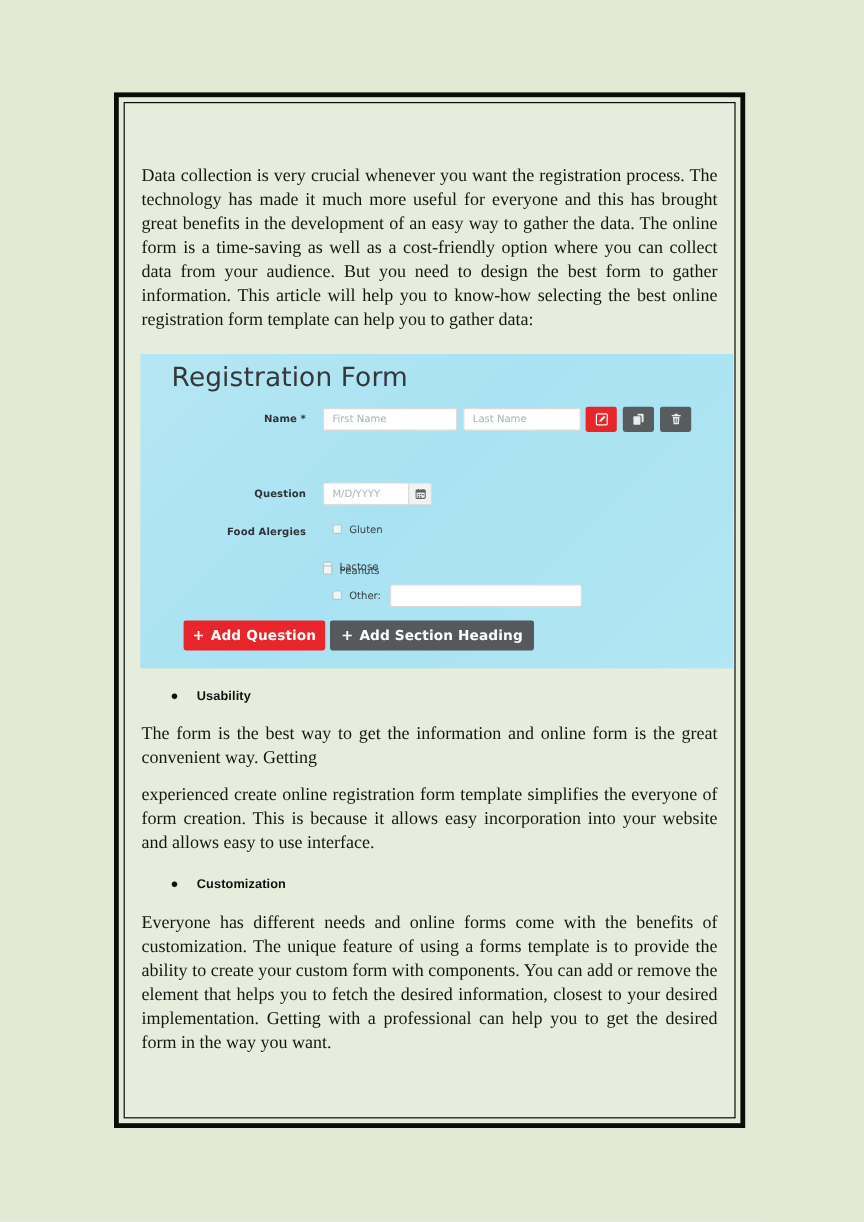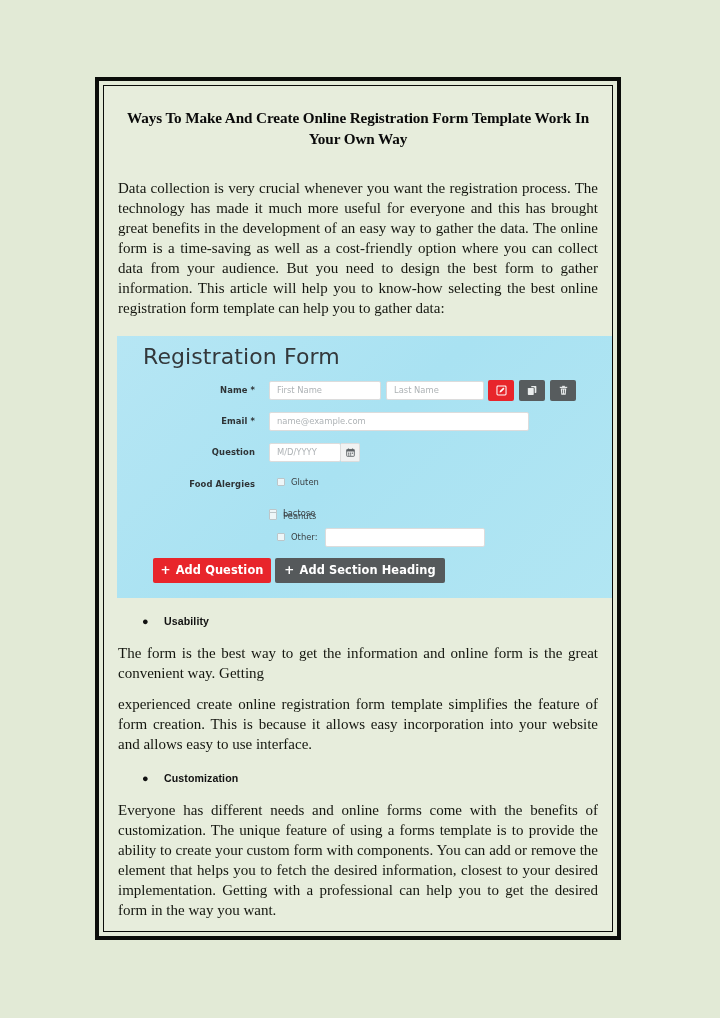--- a/index.html
+++ b/index.html
@@ -95,21 +95,20 @@
 
   
   .form-shot {
     position: relative;
     width: 494px;
     height: 262px;
     margin: 0 auto;
     background: linear-gradient(135deg, #b6e6f4 0%, #a9e2f2 45%, #b2e6f3 100%);
     overflow: hidden;
     font-family: "DejaVu Sans", sans-serif;
-    padding-left: 31px;
   }
   .form-title {
     position: absolute;
     left: 26px;
     top: 8px;
     font-family: "DejaVu Sans", sans-serif;
     font-size: 22px;
     font-weight: 400;
     color: #33383b;
     letter-spacing: 0.1px;
@@ -195,21 +194,20 @@
   }
   .icon-svg { display: block; }
 </style>
 </head>
 <body>
 
 <div class="page-frame">
   <div class="page-frame-inner">
     <div class="page-content">
 
-      <h1 class="doc-title">Ways To Make And Create Online Registration Form Template Work In Your Own Way</h1>
 
       <div class="gap-lg"></div>
 
       <p class="para">Data collection is very crucial whenever you want the registration process. The technology has made it much more useful for everyone and this has brought great benefits in the development of an easy way to gather the data. The online form is a time-saving as well as a cost-friendly option where you can collect data from your audience. But you need to design the best form to gather information. This article will help you to know-how selecting the best online registration form template can help you to gather data:</p>
 
       <div class="gap-md"></div>
 
       <div class="form-shot">
 
         <div class="form-title">Registration Form</div>
@@ -235,24 +233,20 @@
             <svg class="icon-svg" width="11" height="11" viewBox="0 0 16 16">
               <rect x="6" y="1.2" width="4" height="1.6" fill="#e9ecec"></rect>
               <rect x="2.6" y="2.6" width="10.8" height="1.7" fill="#e9ecec"></rect>
               <path d="M4 5 h8 l-0.8 9 h-6.4 z" fill="#e9ecec"></path>
               <rect x="6.2" y="6.6" width="1.1" height="5.6" fill="#575c5e"></rect>
               <rect x="8.7" y="6.6" width="1.1" height="5.6" fill="#575c5e"></rect>
             </svg>
           </div>
         </div>
 
-        <div class="frow" style="left:26px; top:76px; width:460px;">
-          <div class="flabel" style="width:112px;">Email *</div>
-          <div class="finput" style="width:260px; margin-left:14px;">name@example.com</div>
-        </div>
 
         <div class="frow" style="left:26px; top:107px; width:460px;">
           <div class="flabel" style="width:112px;">Question</div>
           <div class="finput" style="width:72px; margin-left:14px;">M/D/YYYY</div>
           <div style="width:19px; height:19px; background:#f1f2f2; border:1px solid #dcdcdc; border-left:none; border-radius:0 2px 2px 0; display:flex; align-items:center; justify-content:center; box-sizing:border-box;">
             <svg class="icon-svg" width="9" height="9" viewBox="0 0 16 16">
               <rect x="1.2" y="2.6" width="13.6" height="12.2" rx="1.2" fill="none" stroke="#5c6164" stroke-width="1.6"></rect>
               <rect x="1.2" y="2.6" width="13.6" height="3.6" fill="#5c6164"></rect>
               <rect x="3.8" y="0.8" width="1.6" height="3" fill="#5c6164"></rect>
               <rect x="10.6" y="0.8" width="1.6" height="3" fill="#5c6164"></rect>
@@ -302,21 +296,21 @@
         <span class="bullet-dot">●</span>
         <span class="bullet-label">Usability</span>
       </div>
 
       <div class="gap-md"></div>
 
       <p class="para">The form is the best way to get the information and online form is the great convenient way. Getting</p>
 
       <div class="gap-sm"></div>
 
-      <p class="para">experienced create online registration form template simplifies the feature of form creation. This is because it allows easy incorporation into your website and allows easy to use interface.</p>
+      <p class="para">experienced create online registration form template simplifies the everyone of form creation. This is because it allows easy incorporation into your website and allows easy to use interface.</p>
 
       <div class="gap-md"></div>
 
       <div class="bullet-row">
         <span class="bullet-dot">●</span>
         <span class="bullet-label">Customization</span>
       </div>
 
       <div class="gap-md"></div>
 

